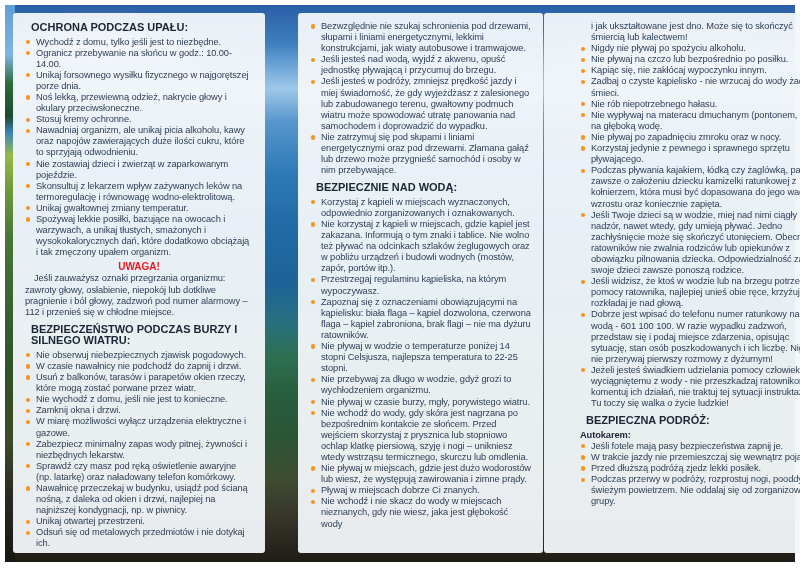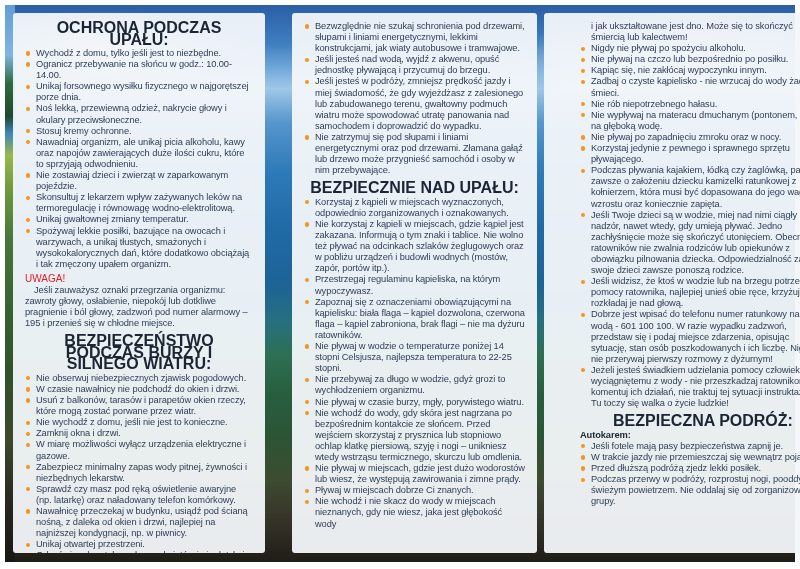--- a/index.html
+++ b/index.html
@@ -30,30 +30,30 @@
   .panel{
     position:absolute;top:13px;height:540px;box-sizing:border-box;
     background:rgba(243,247,250,0.95);
     border-radius:3px;
     padding:8px 12px 8px 12px;
     overflow:hidden;
     color:#2e3e55;
     font-size:9.3px;line-height:11.1px;letter-spacing:-0.1px;
   }
   #col1{left:13px;width:252px;}
-  #col2{left:292px;width:245px;}
+  #col2{left:298px;width:245px;}
   #col3{left:544px;width:294px;padding-left:36px;}
   .heading{
-    font-weight:bold;text-align:center;color:#1b2534;
-    font-size:16px;line-height:11.5px;letter-spacing:0;
+    font-weight:bold;color:#1b2534;
+    font-size:11px;line-height:11.5px;letter-spacing:0;
     margin:6px 6px 3px 6px;
   }
   .panel .heading:first-child{margin-top:1px;}
   .alert{
-    font-weight:normal;color:#e31e24;
+    font-weight:bold;text-align:center;color:#e31e24;
     font-size:10px;letter-spacing:0;margin:3px 0 1px 0;
   }
   .paragraph{text-indent:9px;}
   .continuation{padding-left:11px;}
   .subheading{font-weight:bold;color:#1b2534;margin-top:1px;}
   .bullets{margin:0;}
   .bullet{position:relative;padding-left:11px;}
   .dot{
     position:absolute;left:1px;top:3.4px;width:4.2px;height:4.2px;
     border-radius:50%;background:#f7941d;
@@ -73,44 +73,44 @@
       <div class="bullet"><span class="dot"></span><span>Unikaj forsownego wysiłku fizycznego w najgorętszej porze dnia.</span></div>
       <div class="bullet"><span class="dot"></span><span>Noś lekką, przewiewną odzież, nakrycie głowy i okulary przeciwsłoneczne.</span></div>
       <div class="bullet"><span class="dot"></span><span>Stosuj kremy ochronne.</span></div>
       <div class="bullet"><span class="dot"></span><span>Nawadniaj organizm, ale unikaj picia alkoholu, kawy oraz napojów zawierających duże ilości cukru, które to sprzyjają odwodnieniu.</span></div>
       <div class="bullet"><span class="dot"></span><span>Nie zostawiaj dzieci i zwierząt w zaparkowanym pojeździe.</span></div>
       <div class="bullet"><span class="dot"></span><span>Skonsultuj z lekarzem wpływ zażywanych leków na termoregulację i równowagę wodno-elektrolitową.</span></div>
       <div class="bullet"><span class="dot"></span><span>Unikaj gwałtownej zmiany temperatur.</span></div>
       <div class="bullet"><span class="dot"></span><span>Spożywaj lekkie posiłki, bazujące na owocach i warzywach, a unikaj tłustych, smażonych i wysokokalorycznych dań, które dodatkowo obciążają i tak zmęczony upałem organizm.</span></div>
     </div>
     <div class="alert">UWAGA!</div>
-    <div class="paragraph">Jeśli zauważysz oznaki przegrzania organizmu: zawroty głowy, osłabienie, niepokój lub dotkliwe pragnienie i ból głowy, zadzwoń pod numer alarmowy – 195 i przenieś się w chłodne miejsce.</div>
+    <div class="paragraph">Jeśli zauważysz oznaki przegrzania organizmu: zawroty głowy, osłabienie, niepokój lub dotkliwe pragnienie i ból głowy, zadzwoń pod numer alarmowy – 112 i przenieś się w chłodne miejsce.</div>
     <div class="heading">BEZPIECZEŃSTWO PODCZAS BURZY I SILNEGO WIATRU:</div>
     <div class="bullets">
       <div class="bullet"><span class="dot"></span><span>Nie obserwuj niebezpiecznych zjawisk pogodowych.</span></div>
-      <div class="bullet"><span class="dot"></span><span>W czasie nawałnicy nie podchodź do okien i drzwi.</span></div>
+      <div class="bullet"><span class="dot"></span><span>W czasie nawałnicy nie podchodź do zapnij i drzwi.</span></div>
       <div class="bullet"><span class="dot"></span><span>Usuń z balkonów, tarasów i parapetów okien rzeczy, które mogą zostać porwane przez wiatr.</span></div>
       <div class="bullet"><span class="dot"></span><span>Nie wychodź z domu, jeśli nie jest to konieczne.</span></div>
       <div class="bullet"><span class="dot"></span><span>Zamknij okna i drzwi.</span></div>
       <div class="bullet"><span class="dot"></span><span>W miarę możliwości wyłącz urządzenia elektryczne i gazowe.</span></div>
       <div class="bullet"><span class="dot"></span><span>Zabezpiecz minimalny zapas wody pitnej, żywności i niezbędnych lekarstw.</span></div>
       <div class="bullet"><span class="dot"></span><span>Sprawdź czy masz pod ręką oświetlenie awaryjne (np. latarkę) oraz naładowany telefon komórkowy.</span></div>
       <div class="bullet"><span class="dot"></span><span>Nawałnicę przeczekaj w budynku, usiądź pod ścianą nośną, z daleka od okien i drzwi, najlepiej na najniższej kondygnacji, np. w piwnicy.</span></div>
       <div class="bullet"><span class="dot"></span><span>Unikaj otwartej przestrzeni.</span></div>
       <div class="bullet"><span class="dot"></span><span>Odsuń się od metalowych przedmiotów i nie dotykaj ich.</span></div>
     </div>
   </div>
 <div id="col2" class="panel">
     <div class="bullets">
       <div class="bullet"><span class="dot"></span><span>Bezwzględnie nie szukaj schronienia pod drzewami, słupami i liniami energetycznymi, lekkimi konstrukcjami, jak wiaty autobusowe i tramwajowe.</span></div>
       <div class="bullet"><span class="dot"></span><span>Jeśli jesteś nad wodą, wyjdź z akwenu, opuść jednostkę pływającą i przycumuj do brzegu.</span></div>
       <div class="bullet"><span class="dot"></span><span>Jeśli jesteś w podróży, zmniejsz prędkość jazdy i miej świadomość, że gdy wyjeżdżasz z zalesionego lub zabudowanego terenu, gwałtowny podmuch wiatru może spowodować utratę panowania nad samochodem i doprowadzić do wypadku.</span></div>
       <div class="bullet"><span class="dot"></span><span>Nie zatrzymuj się pod słupami i liniami energetycznymi oraz pod drzewami. Złamana gałąź lub drzewo może przygnieść samochód i osoby w nim przebywające.</span></div>
     </div>
-    <div class="heading">BEZPIECZNIE NAD UPAŁU:</div>
+    <div class="heading">BEZPIECZNIE NAD WODĄ:</div>
     <div class="bullets">
       <div class="bullet"><span class="dot"></span><span>Korzystaj z kąpieli w miejscach wyznaczonych, odpowiednio zorganizowanych i oznakowanych.</span></div>
       <div class="bullet"><span class="dot"></span><span>Nie korzystaj z kąpieli w miejscach, gdzie kąpiel jest zakazana. Informują o tym znaki i tablice. Nie wolno też pływać na odcinkach szlaków żeglugowych oraz w pobliżu urządzeń i budowli wodnych (mostów, zapór, portów itp.).</span></div>
       <div class="bullet"><span class="dot"></span><span>Przestrzegaj regulaminu kąpieliska, na którym wypoczywasz.</span></div>
       <div class="bullet"><span class="dot"></span><span>Zapoznaj się z oznaczeniami obowiązującymi na kąpielisku: biała flaga – kąpiel dozwolona, czerwona flaga – kąpiel zabroniona, brak flagi – nie ma dyżuru ratowników.</span></div>
       <div class="bullet"><span class="dot"></span><span>Nie pływaj w wodzie o temperaturze poniżej 14 stopni Celsjusza, najlepsza temperatura to 22-25 stopni.</span></div>
       <div class="bullet"><span class="dot"></span><span>Nie przebywaj za długo w wodzie, gdyż grozi to wychłodzeniem organizmu.</span></div>
       <div class="bullet"><span class="dot"></span><span>Nie pływaj w czasie burzy, mgły, porywistego wiatru.</span></div>
       <div class="bullet"><span class="dot"></span><span>Nie wchodź do wody, gdy skóra jest nagrzana po bezpośrednim kontakcie ze słońcem. Przed wejściem skorzystaj z prysznica lub stopniowo ochlap klatkę piersiową, szyję i nogi – unikniesz wtedy wstrząsu termicznego, skurczu lub omdlenia.</span></div>
       <div class="bullet"><span class="dot"></span><span>Nie pływaj w miejscach, gdzie jest dużo wodorostów lub wiesz, że występują zawirowania i zimne prądy.</span></div>

